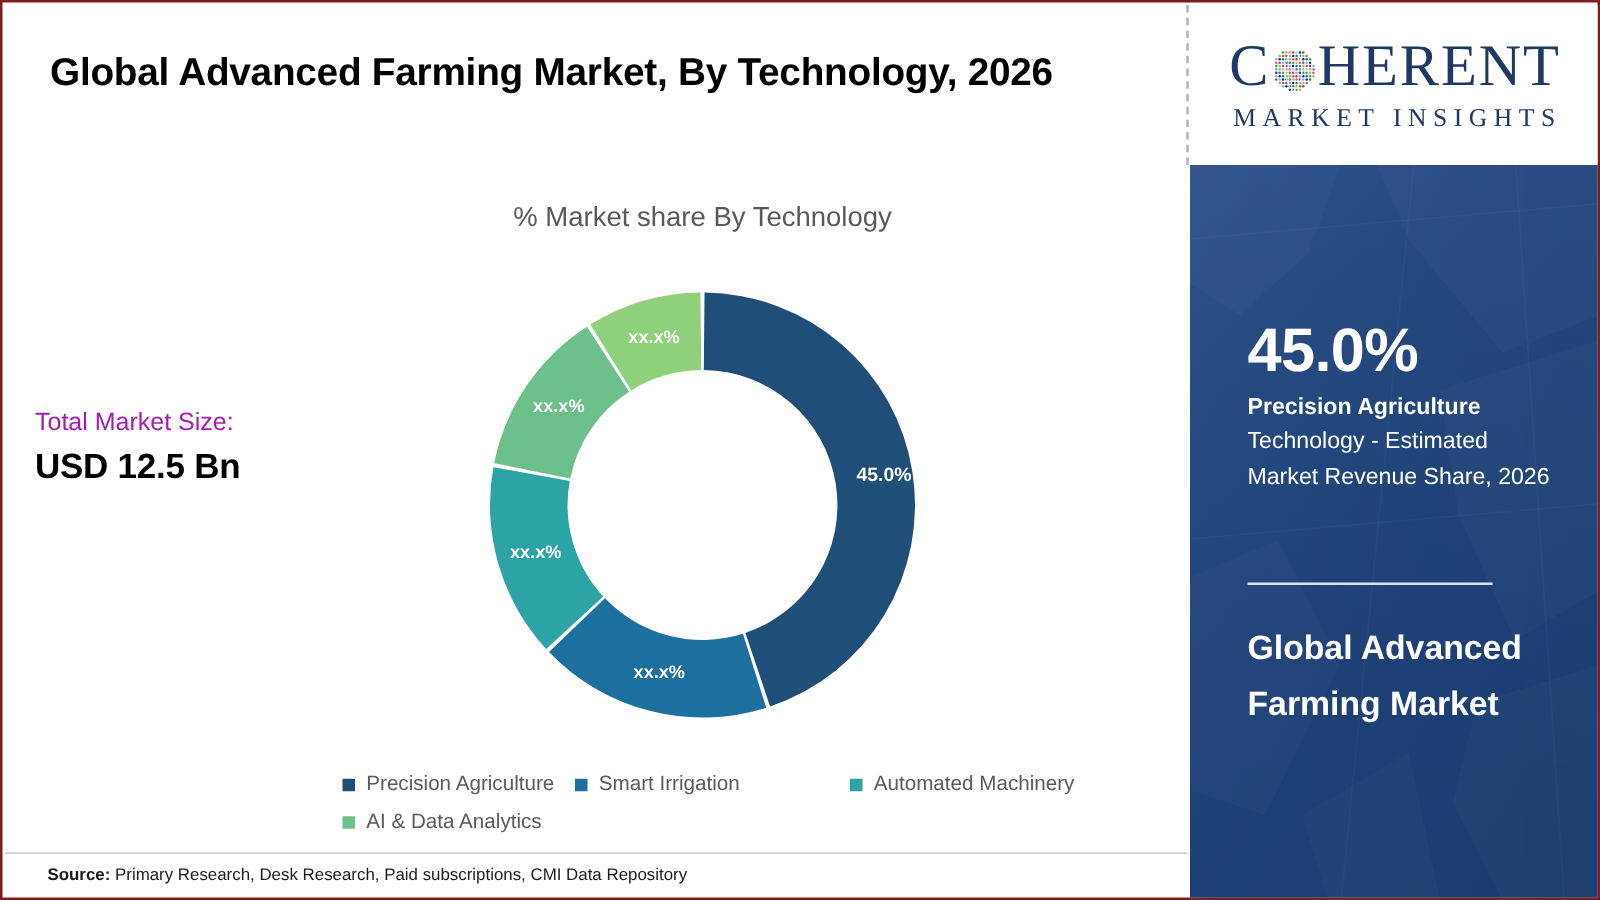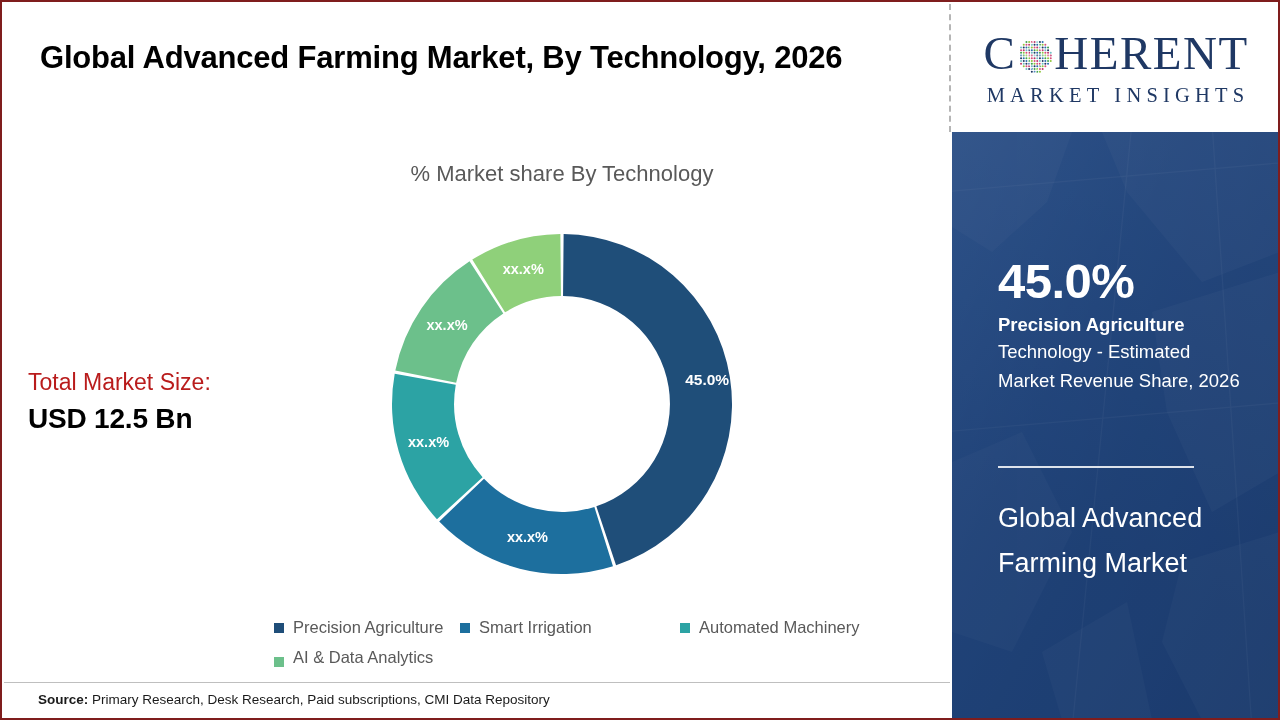--- a/index.html
+++ b/index.html
@@ -53,25 +53,24 @@
     font-weight: normal;
   }
 
   #market-size-block {
     position: absolute;
     left: 26px;
     top: 322px;
     width: 300px;
   }
   #market-size-label {
-    font-size: 23px;
-    color: #b91c1c;
+    font-size: 20px;
+    color: #a21caf;
     line-height: 1.45;
     font-weight: normal;
-    margin-top: 42px;
   }
   #market-size-value {
     font-size: 28px;
     color: #000000;
     font-weight: bold;
     line-height: 1.4;
     letter-spacing: -0.2px;
   }
 
   
@@ -244,21 +243,21 @@
     height: 1.5px;
     background: rgba(255,255,255,0.85);
   }
   #stat-footer {
     position: absolute;
     left: 46px;
     top: 364px;
     width: 245px;
     color: #ffffff;
     font-size: 27px;
-    font-weight: normal;
+    font-weight: bold;
     line-height: 1.67;
   }
 </style>
 </head>
 <body>
 
 <div id="slide">
 
   <div id="left-area">
 
@@ -299,21 +298,21 @@
           <div class="legend-item" style="width: 220px;">
             <span class="legend-swatch" style="background: rgb(29, 111, 158);"></span>
             <span>Smart Irrigation</span>
           </div>
           <div class="legend-item">
             <span class="legend-swatch" style="background: rgb(44, 163, 164);"></span>
             <span>Automated Machinery</span>
           </div>
         </div>
         <div class="legend-row">
-          <div class="legend-item" style="width: 202px; align-items: flex-end;">
+          <div class="legend-item" style="width: 202px;">
             <span class="legend-swatch" style="background: rgb(108, 192, 139);"></span>
             <span>AI &amp; Data Analytics</span>
           </div>
         </div>
       </div>
 
     <div id="source-divider"></div>
     <div id="source-line"><span id="source-label">Source:</span><span id="source-text"> Primary Research, Desk Research, Paid subscriptions, CMI Data Repository</span></div>
 
   </div>

